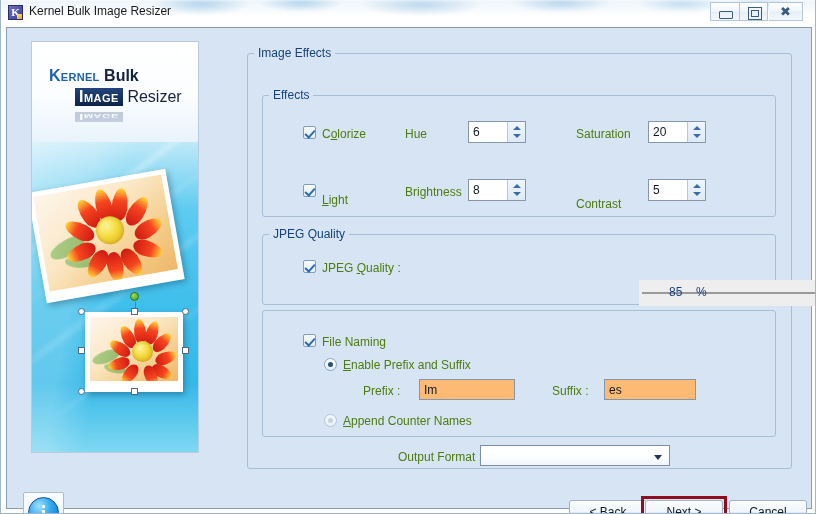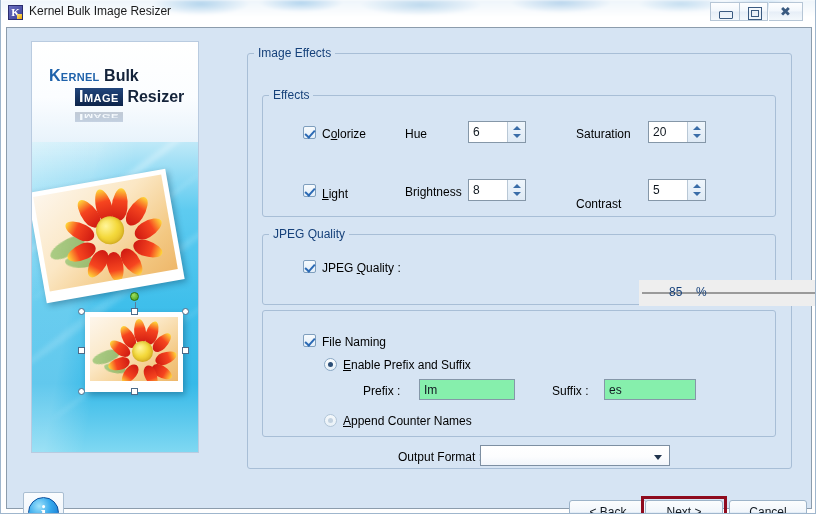--- a/index.html
+++ b/index.html
@@ -116,21 +116,21 @@
   #brand-logo .l2 {
     position: absolute; left: 43px; top: 46px;
     font-size: 16px; white-space: nowrap;
   }
   #brand-logo .imagebox {
     display: inline-block;
     background: linear-gradient(to bottom,#21457c 0%,#0d244a 100%);
     color: #ffffff; font-weight: bold; font-variant: small-caps;
     padding: 0 4px; letter-spacing: .5px;
   }
-  #brand-logo .resizer { color: #14233a; font-weight: bold; }
+  #brand-logo .resizer { color: #14233a; font-weight: normal; }
   #brand-logo .reflect {
     position: absolute; left: 43px; top: 66px;
     font-size: 16px; white-space: nowrap;
     transform: scaleY(-.55);
     opacity: .22;
   }
   #brand-art {
     position: absolute; left: 0; top: 100px; width: 166px; height: 310px;
     background:
       linear-gradient(115deg, rgba(255,255,255,.30) 0%, rgba(255,255,255,0) 26%),
@@ -209,21 +209,21 @@
     border-radius: 3px;
   }
   .groupbox > .legend {
     position: absolute; top: -8px; left: 6px;
     background: #d6e4f3;
     padding: 0 4px;
     font-size: 12px; color: #16417a;
     white-space: nowrap;
   }
   .lbl {
-    position: absolute; font-size: 12px; color: #000000; white-space: nowrap;
+    position: absolute; font-size: 12px; color: #4d7c0f; white-space: nowrap;
   }
 
   
   .cbx {
     position: absolute; width: 13px; height: 13px;
     background: linear-gradient(to bottom,#f6fafd,#e3eef8);
     border: 1px solid #7e9ebd;
     border-radius: 2px;
   }
   .cbx.checked::after {
@@ -246,21 +246,21 @@
   .rdo.off { border-color: #b2c6d8; background: linear-gradient(to bottom,#f4f8fb,#e9f1f7); }
   .rdo.off::after {
     content: ""; position: absolute; left: 3px; top: 3px;
     width: 5px; height: 5px; border-radius: 50%;
     background: #c3d2e0;
   }
 
   
   .tbox {
     position: absolute;
-    background: #86efac;
+    background: #fdba74;
     border: 1px solid #8597a8;
     font-size: 12px; color: #101820;
     padding: 2px 0 0 4px;
     line-height: 16px;
     overflow: hidden;
     white-space: nowrap;
   }
   .spin-wrap {
     position: absolute; width: 58px; height: 22px;
     border: 1px solid #8597a8; background: #ffffff;
@@ -465,21 +465,21 @@
         <div class="lbl" style="left:313px; top:31px;">Saturation</div>
         <div class="spin-wrap" style="left:385px; top:25px;">
           <div class="val">20</div>
           <div class="spin-btns">
             <div class="ar up"></div>
             <div class="ar dn"></div>
           </div>
         </div>
 
         <div class="cbx checked" style="left:40px; top:88px;"></div>
-        <div class="lbl" style="left:59px; top:91px;"><span class="u">L</span>ight</div>
+        <div class="lbl" style="left:59px; top:97px;"><span class="u">L</span>ight</div>
 
         <div class="lbl" style="left:142px; top:89px;">Brightness</div>
         <div class="spin-wrap" style="left:205px; top:83px;">
           <div class="val">8</div>
           <div class="spin-btns">
             <div class="ar up"></div>
             <div class="ar dn"></div>
           </div>
         </div>
 

